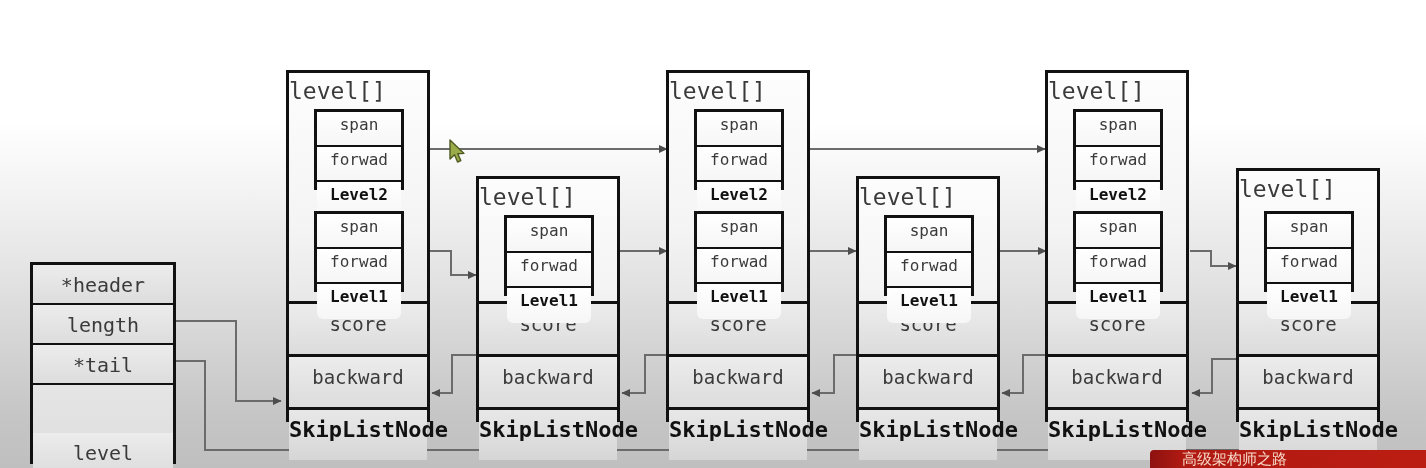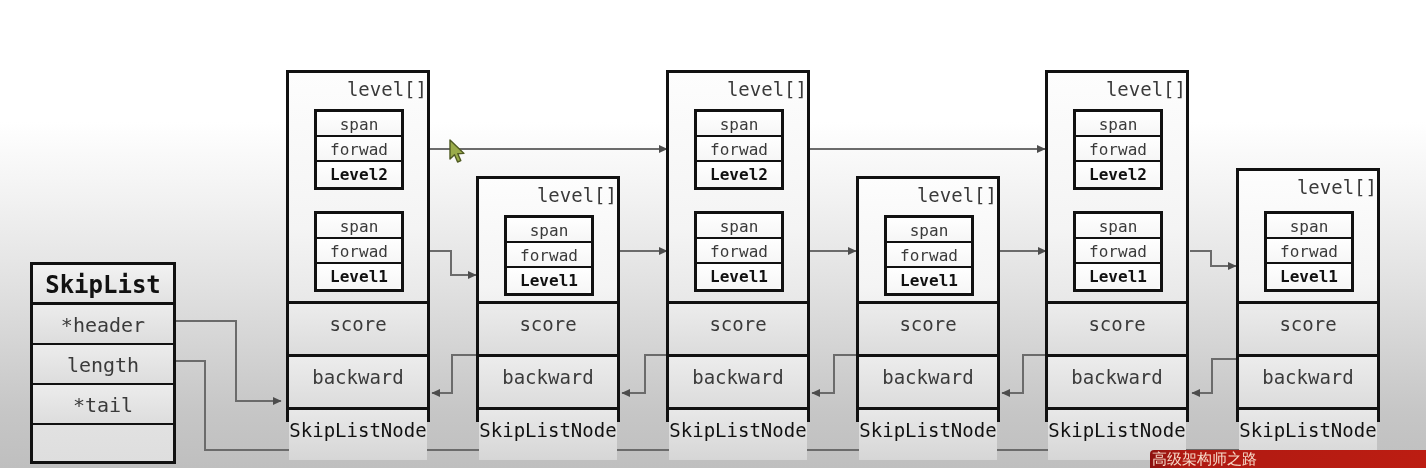--- a/index.html
+++ b/index.html
@@ -15,43 +15,43 @@
   
   .node{
     position:absolute;
     border:3px solid #111;
     background:linear-gradient(to bottom,#fdfdfd 0%,#f4f4f4 45%,#e3e3e3 75%,#d4d4d4 100%);
     box-sizing:border-box;
     z-index:3;
   }
   .levelarea{position:relative;}
   .levelcap{
-    text-align:right;font-size:19px;color:#3a3a3a;letter-spacing:0px;
+    text-align:left;font-size:23px;color:#3a3a3a;letter-spacing:0px;
     padding-top:5px;padding-bottom:2px;
   }
   .lvlbox{
     position:absolute;
     border:3px solid #111;
     box-sizing:border-box;
     background:#fcfcfc;
   }
   .lvlbox .cell{
-    height:25px;line-height:25px;text-align:center;font-size:16px;color:#3a3a3a;
+    height:35px;line-height:25px;text-align:center;font-size:16px;color:#3a3a3a;
     border-bottom:2px solid #111;box-sizing:border-box;
     background:linear-gradient(to bottom,#ffffff,#f6f6f6);
   }
   .lvlbox .cell:last-child{border-bottom:none;border-radius:6px;}
   .lvlbox .cell.lvl{font-weight:bold;color:#111;font-size:16px;}
 
   .row{
     height:53px;line-height:40px;text-align:center;font-size:19px;color:#3a3a3a;
     border-top:3px solid #111;box-sizing:border-box;
     background:linear-gradient(to bottom,#ececec,#dcdcdc);
   }
-  .row.title{font-weight:normal;color:#111;font-size:19px;background:linear-gradient(to bottom,#e8e8e8,#d6d6d6);}
+  .row.title{font-weight:bold;color:#111;font-size:22px;background:linear-gradient(to bottom,#e8e8e8,#d6d6d6);}
 
   
   #skiplist{
     position:absolute;border:3px solid #111;box-sizing:border-box;
     background:linear-gradient(to bottom,#f0f0f0,#dedede);
     z-index:3;
   }
   #skiplist .slhead{
     height:40px;line-height:40px;text-align:center;font-weight:bold;font-size:24px;color:#111;
     border-bottom:3px solid #111;box-sizing:border-box;
@@ -70,21 +70,21 @@
   
   #banner{
     position:absolute;right:0;bottom:0;height:18px;
     background:linear-gradient(to right,#8d1210 0%,#b01a12 12%,#bc1d12 100%);
     z-index:8;overflow:hidden;
     border-top-left-radius:4px;
   }
   #banner .btext{
     color:#f6d9c8;font-size:15px;line-height:18px;white-space:nowrap;
     font-family:"DejaVu Sans","Liberation Sans",sans-serif;
-    padding-left:2px;
+    padding-left:32px;
   }
 </style>
 </head>
 <body>
 
 <div id="stage">
 
   <svg class="lines" viewBox="0 0 1426 468">
     <defs>
       <marker id="ah" markerWidth="9" markerHeight="9" refX="8" refY="4.5" orient="auto" markerUnits="userSpaceOnUse">
@@ -116,21 +116,20 @@
 
       <path d="M476,355 L452,355 L452,393 L432,393" marker-end="url(#ahl)"></path>
       <path d="M667,355 L645,355 L645,393 L622,393" marker-end="url(#ahl)"></path>
       <path d="M856,355 L834,355 L834,393 L812,393" marker-end="url(#ahl)"></path>
       <path d="M1045,355 L1023,355 L1023,393 L1002,393" marker-end="url(#ahl)"></path>
       <path d="M1236,359 L1212,359 L1212,393 L1192,393" marker-end="url(#ahl)"></path>
     </g>
   </svg>
 
   <div id="skiplist" style="left:30px;top:262px;width:146px;height:202px;">
-    <div class="slhead">SkipList</div>
     <div class="slrow">*header</div>
     <div class="slrow">length</div>
     <div class="slrow">*tail</div>
     <div class="slrow">level</div>
   </div>
 
   <div class="node" style="left:286px;top:70px;width:144px;height:352px;">
     <div class="levelarea" style="height:228px;">
       <div class="levelcap">level[]</div>
       <div class="lvlbox" style="left:25px;top:36px;width:90px;height:81px;">

